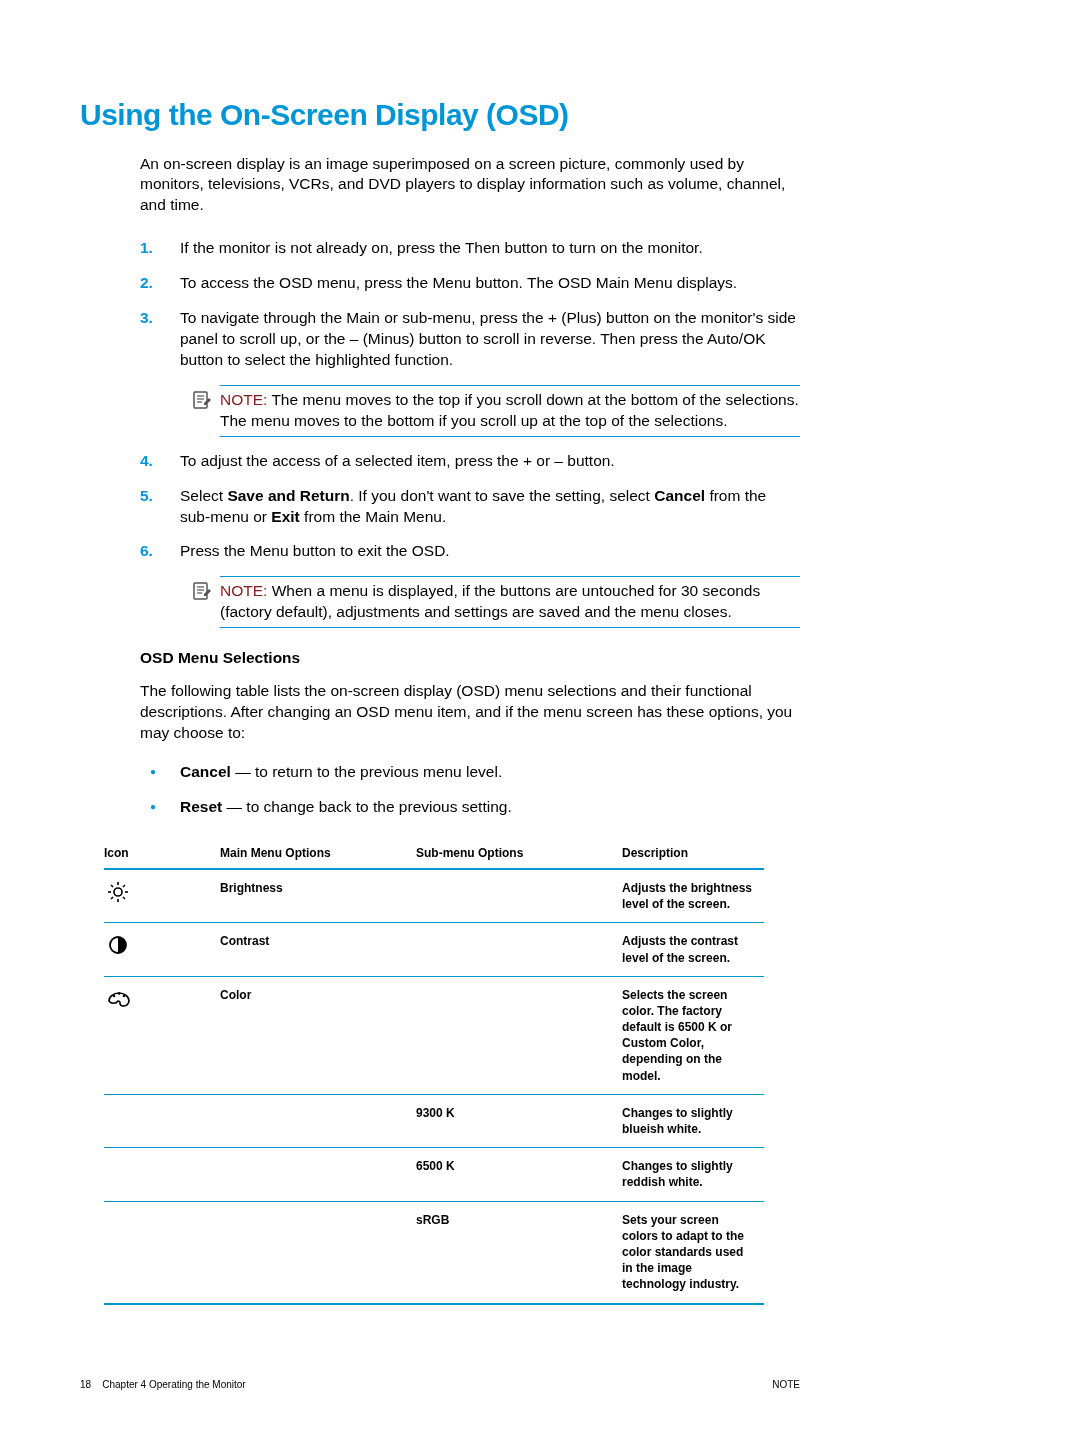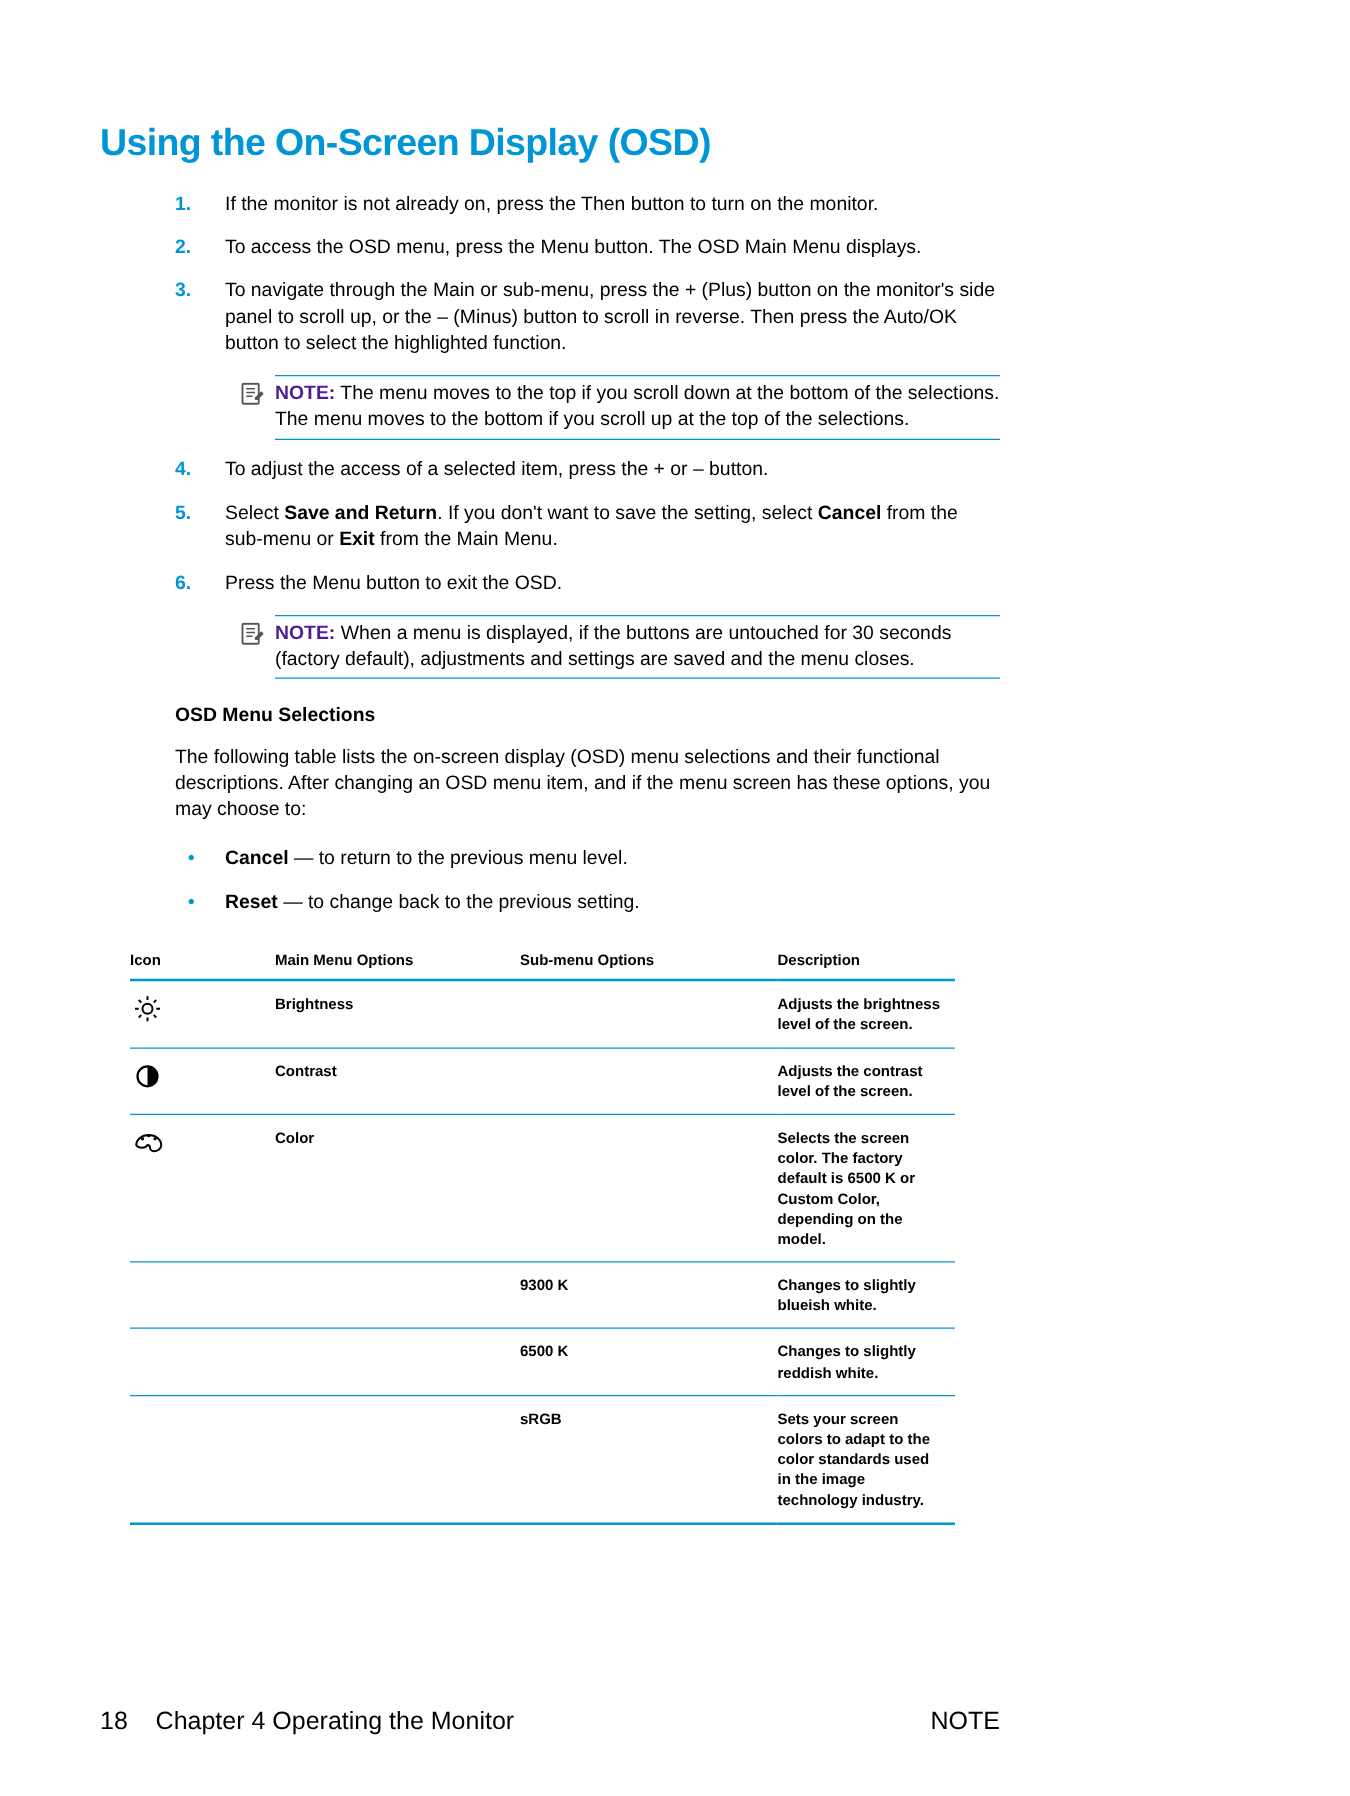--- a/index.html
+++ b/index.html
@@ -59,22 +59,22 @@
     position: relative;
     padding-left: 0;
   }
   .note-icon {
     position: absolute;
     left: -28px;
     top: 1px;
     color: #666;
   }
   .note-label {
-    color: #4c1d95;
-    font-weight: bold;
+    color: #7f1d1d;
+    font-weight: normal;
   }
   .subhead {
     font-weight: bold;
     margin: 20px 0 12px 60px;
   }
   .para {
     margin: 0 0 18px 60px;
   }
   ul.bullets {
     list-style: none;
@@ -125,30 +125,31 @@
   .icon-cell svg { display: inline-block;}
 
   
   .footer {
     position: absolute;
     bottom: 46px;
     left: 80px;
     right: 80px;
     display: flex;
     justify-content: space-between;
-    font-size: 20px;
+    font-size: 10px;
   }
 </style>
 </head>
 <body>
 
 <div class="page">
 
   <h1>Using the On-Screen Display (OSD)</h1>
 
+  <p class="intro">An on-screen display is an image superimposed on a screen picture, commonly used by monitors, televisions, VCRs, and DVD players to display information such as volume, channel, and time.</p>
 
   <ol class="numbered">
     <li><span class="num">1.</span><span>If the monitor is not already on, press the Then button to turn on the monitor.</span></li>
     <li><span class="num">2.</span><span>To access the OSD menu, press the Menu button. The OSD Main Menu displays.</span></li>
     <li><span class="num">3.</span><span>To navigate through the Main or sub-menu, press the + (Plus) button on the monitor's side panel to scroll up, or the – (Minus) button to scroll in reverse. Then press the Auto/OK button to select the highlighted function.</span>
       <div class="note-block">
         <div class="note-inner">
           <span class="note-icon">
             <svg width="20" height="18" viewBox="0 0 20 18">
                 <rect x="2" y="1" width="13" height="16" rx="1" fill="none" stroke="#555" stroke-width="1.5"></rect>

